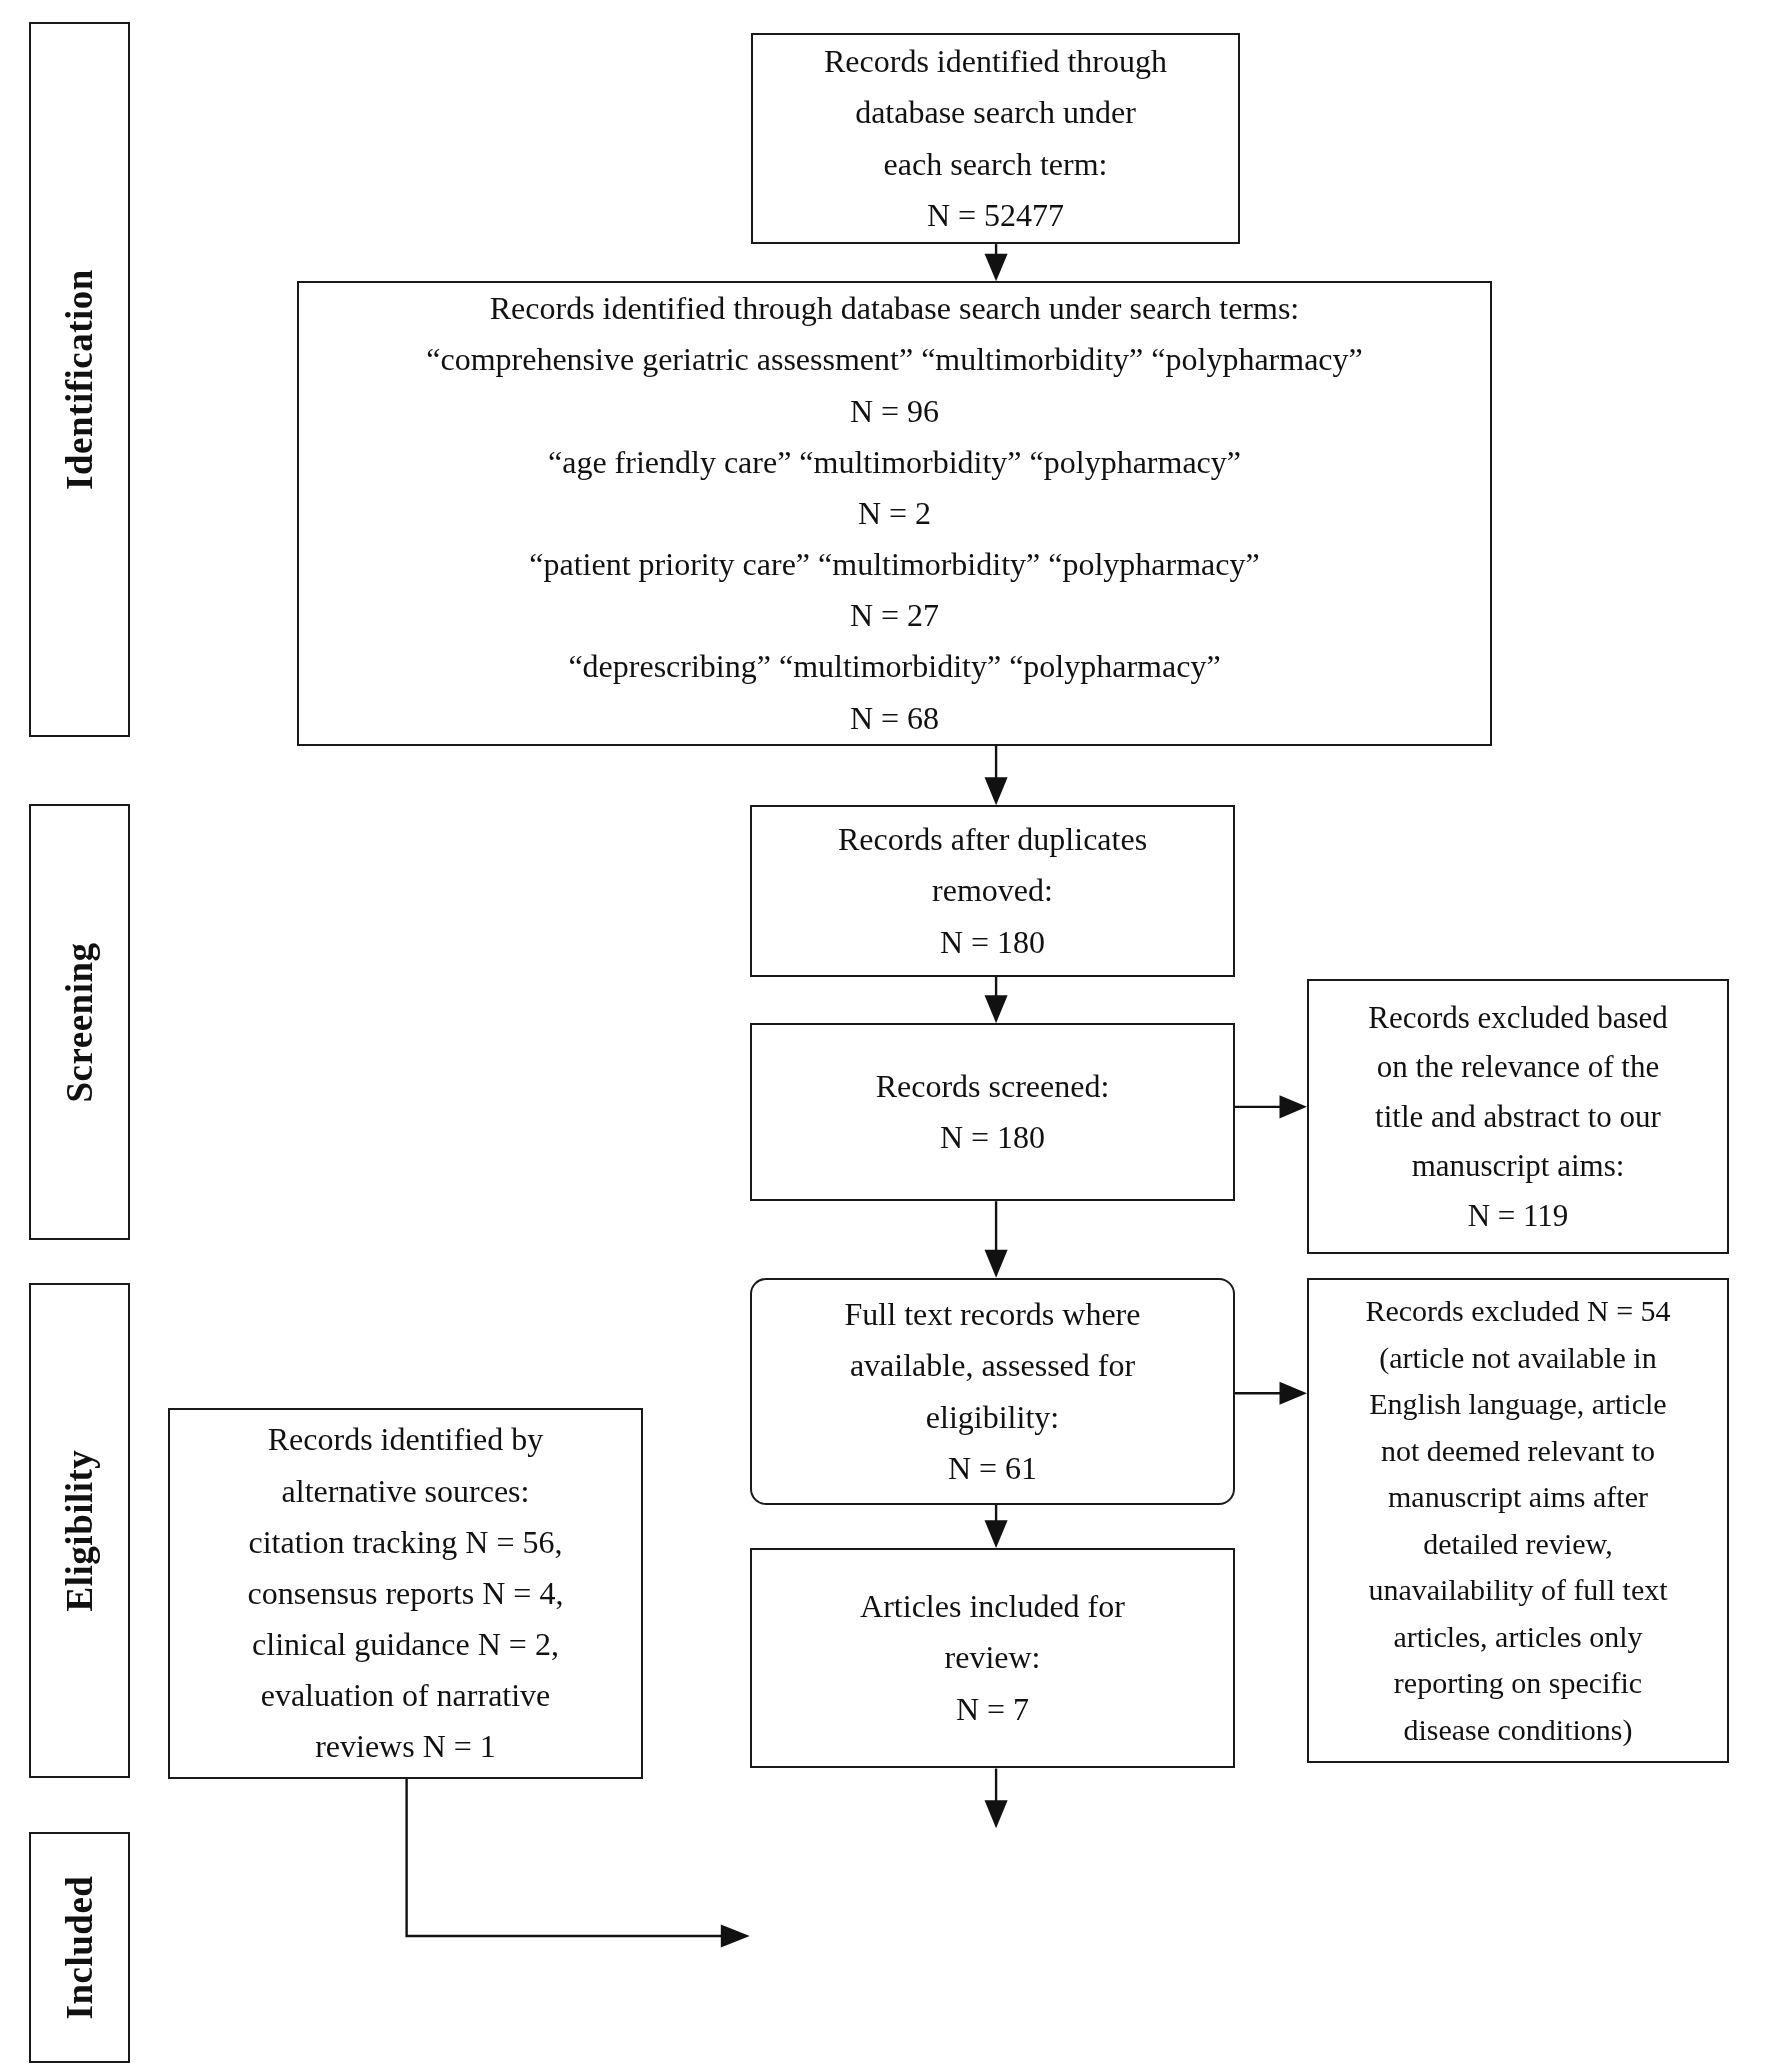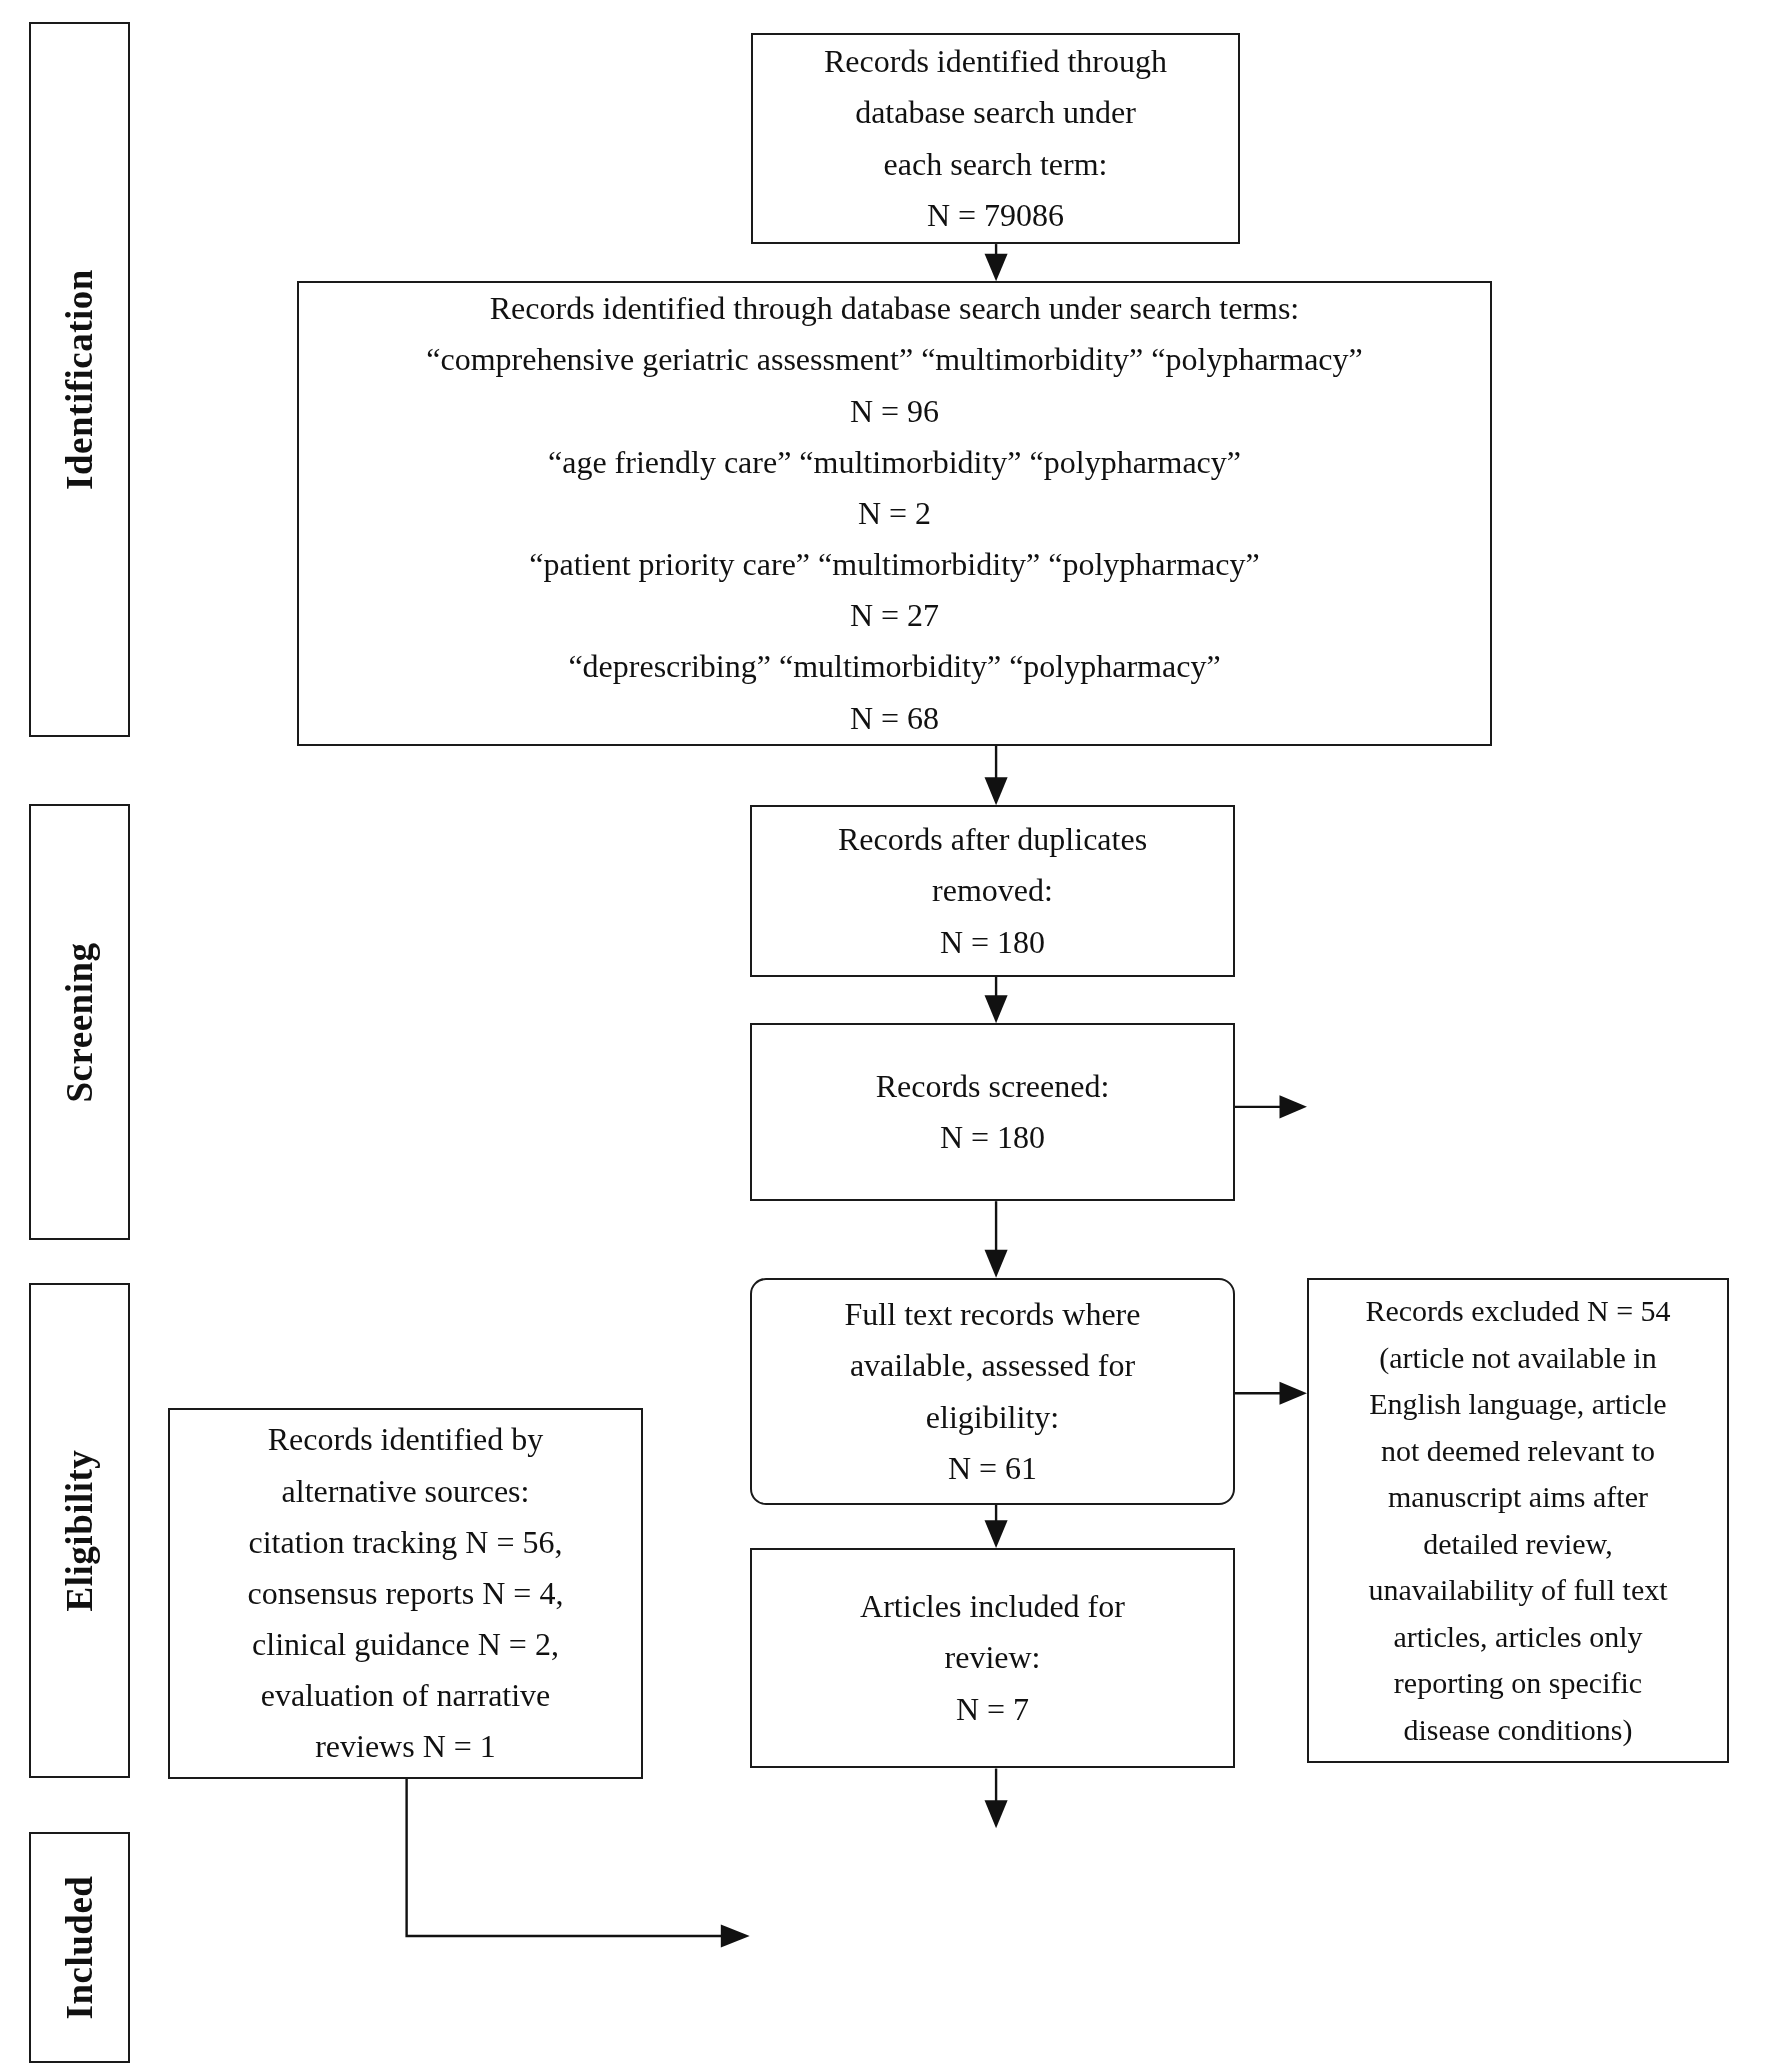--- a/index.html
+++ b/index.html
@@ -123,35 +123,40 @@
   <div class="stage s-eligibility">
     <span class="stage-text">Eligibility</span>
   </div>
   <div class="stage s-included">
     <span class="stage-text">Included</span>
   </div>
 
   <div class="box b-dbsearch">Records identified through
 database search under
 each search term:
-N = 79086</div>
+N = 52477</div>
   <div class="box b-searchterms">Records identified through database search under search terms:
 “comprehensive geriatric assessment” “multimorbidity” “polypharmacy”
 N = 96
 “age friendly care” “multimorbidity” “polypharmacy”
 N = 2
 “patient priority care” “multimorbidity” “polypharmacy”
 N = 27
 “deprescribing” “multimorbidity” “polypharmacy”
 N = 68</div>
   <div class="box b-duplicates">Records after duplicates
 removed:
 N = 180</div>
   <div class="box b-screened">Records screened:
 N = 180</div>
+  <div class="box b-excl-screen">Records excluded based
+on the relevance of the
+title and abstract to our
+manuscript aims:
+N = 119</div>
   <div class="box b-fulltext">Full text records where
 available, assessed for
 eligibility:
 N = 61</div>
   <div class="box b-excl-elig">Records excluded N = 54
 (article not available in
 English language, article
 not deemed relevant to
 manuscript aims after
 detailed review,

